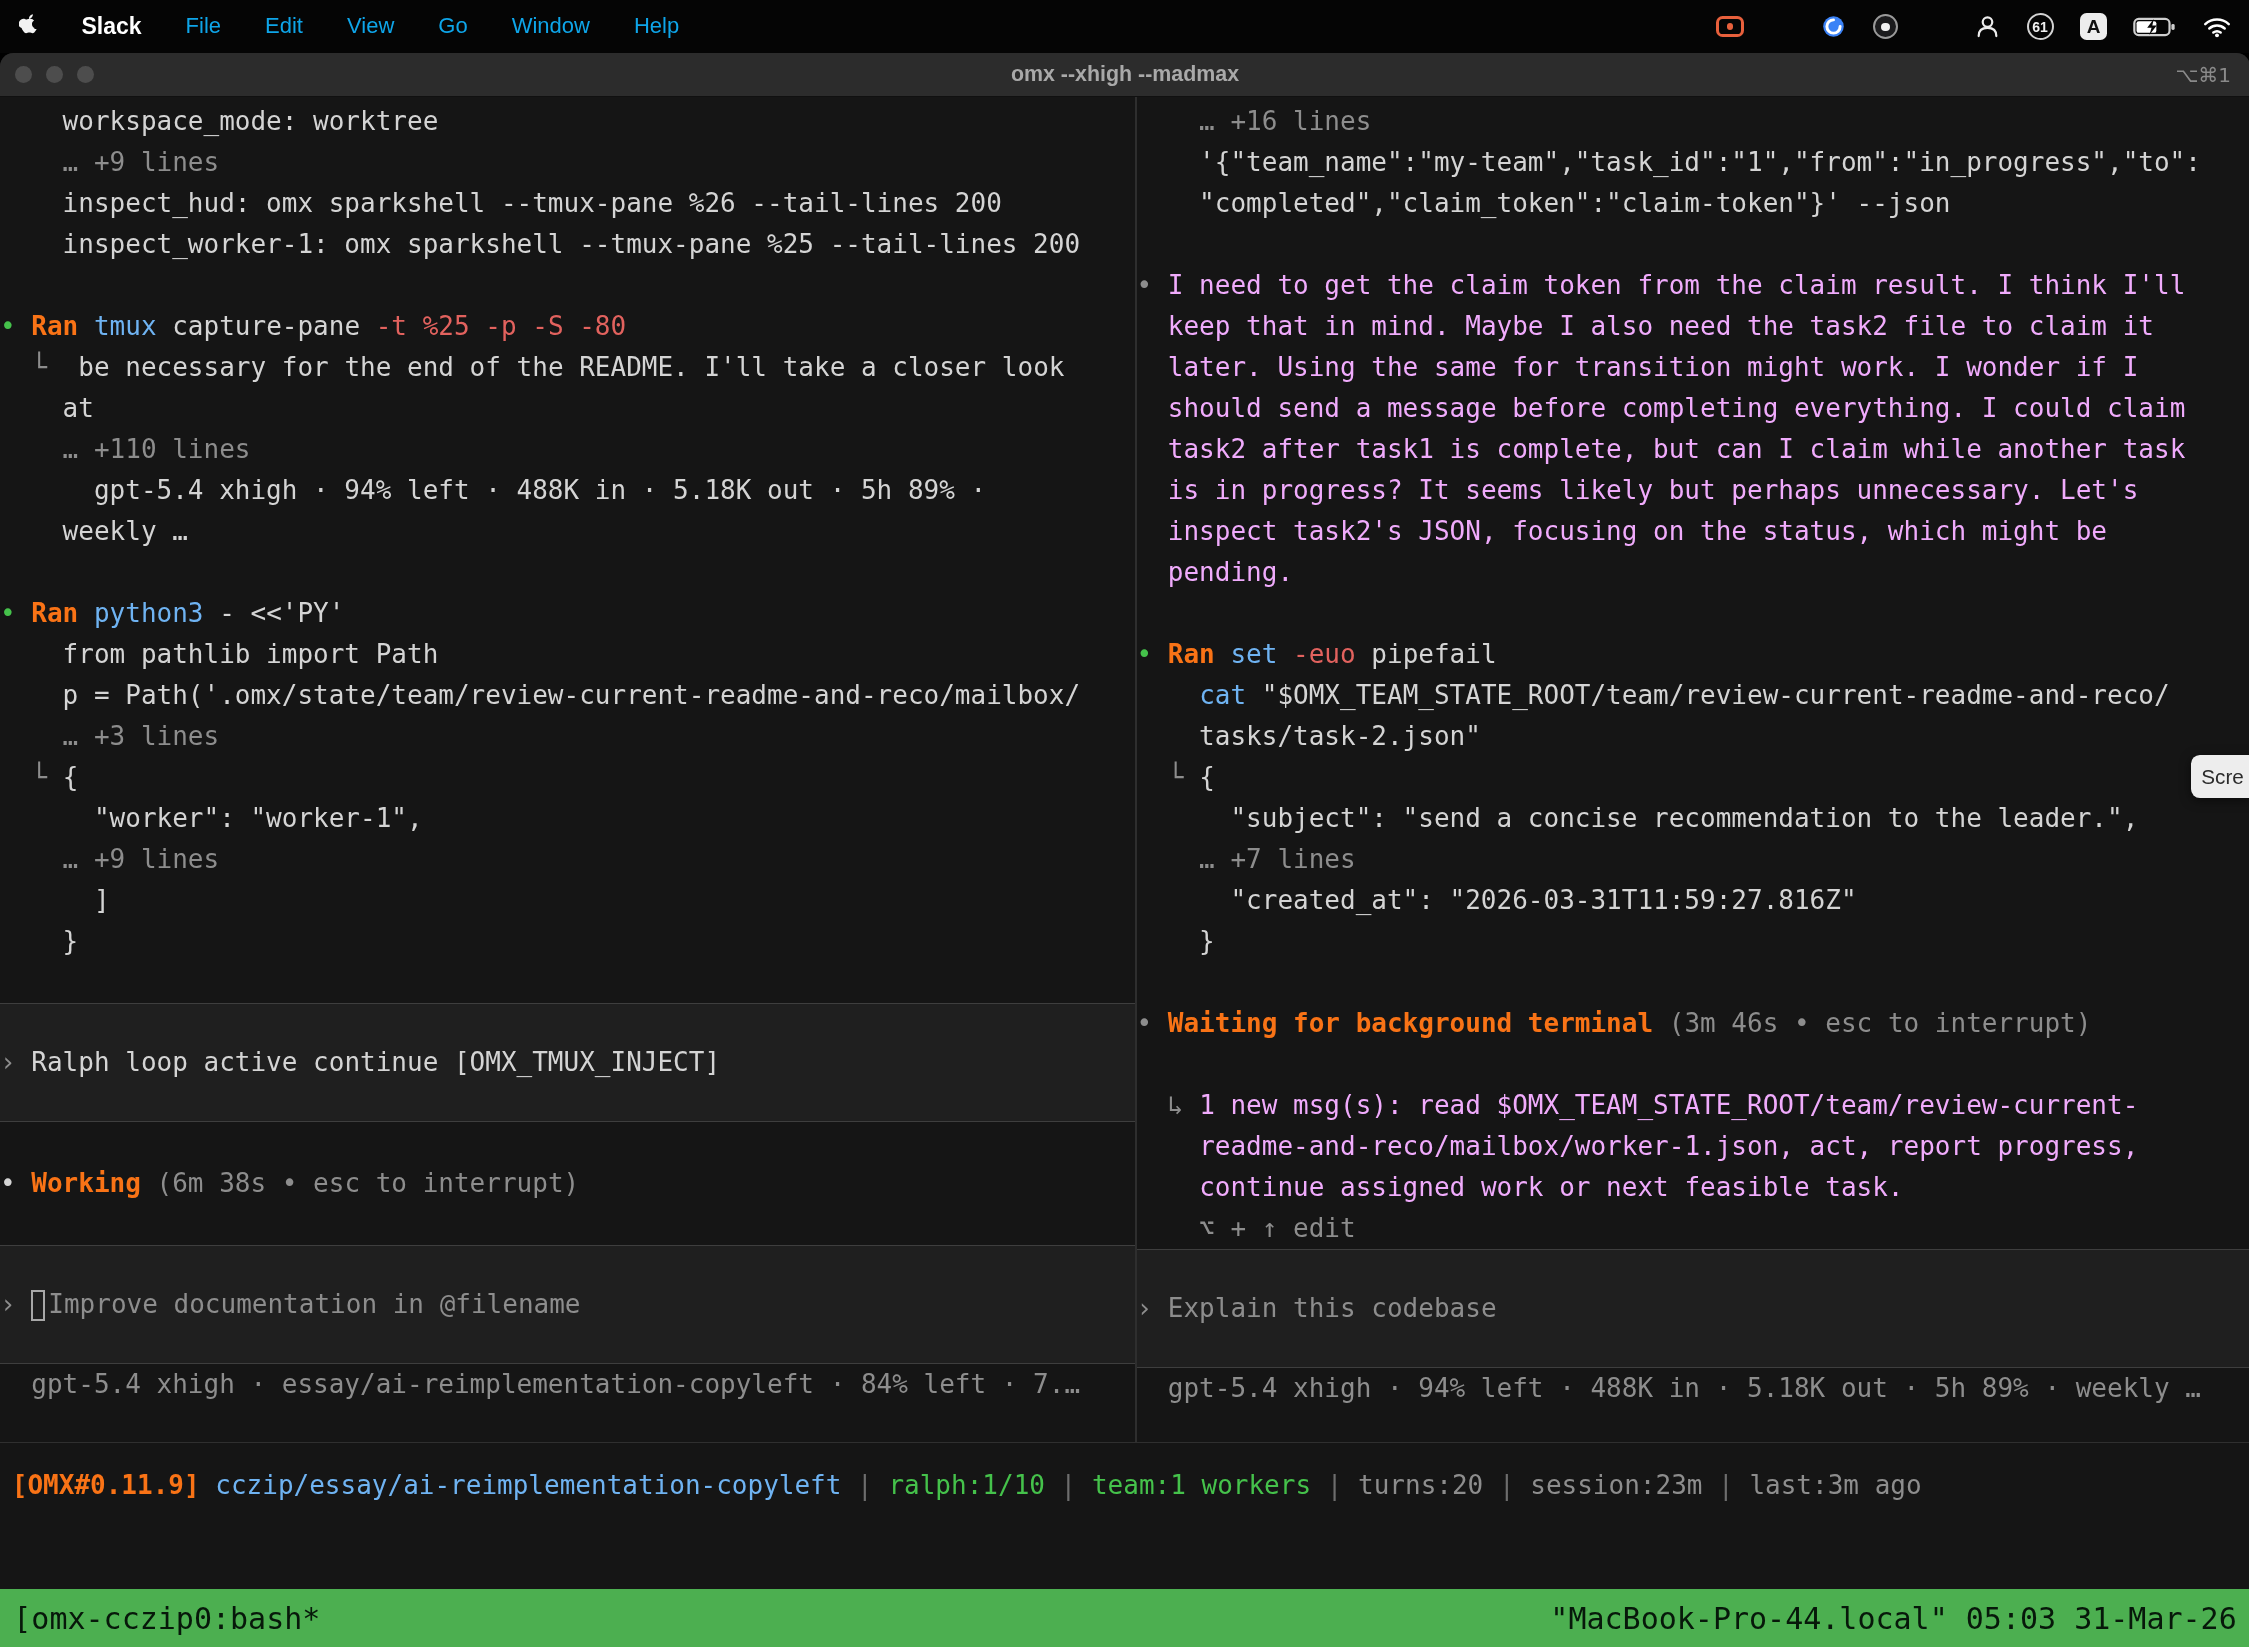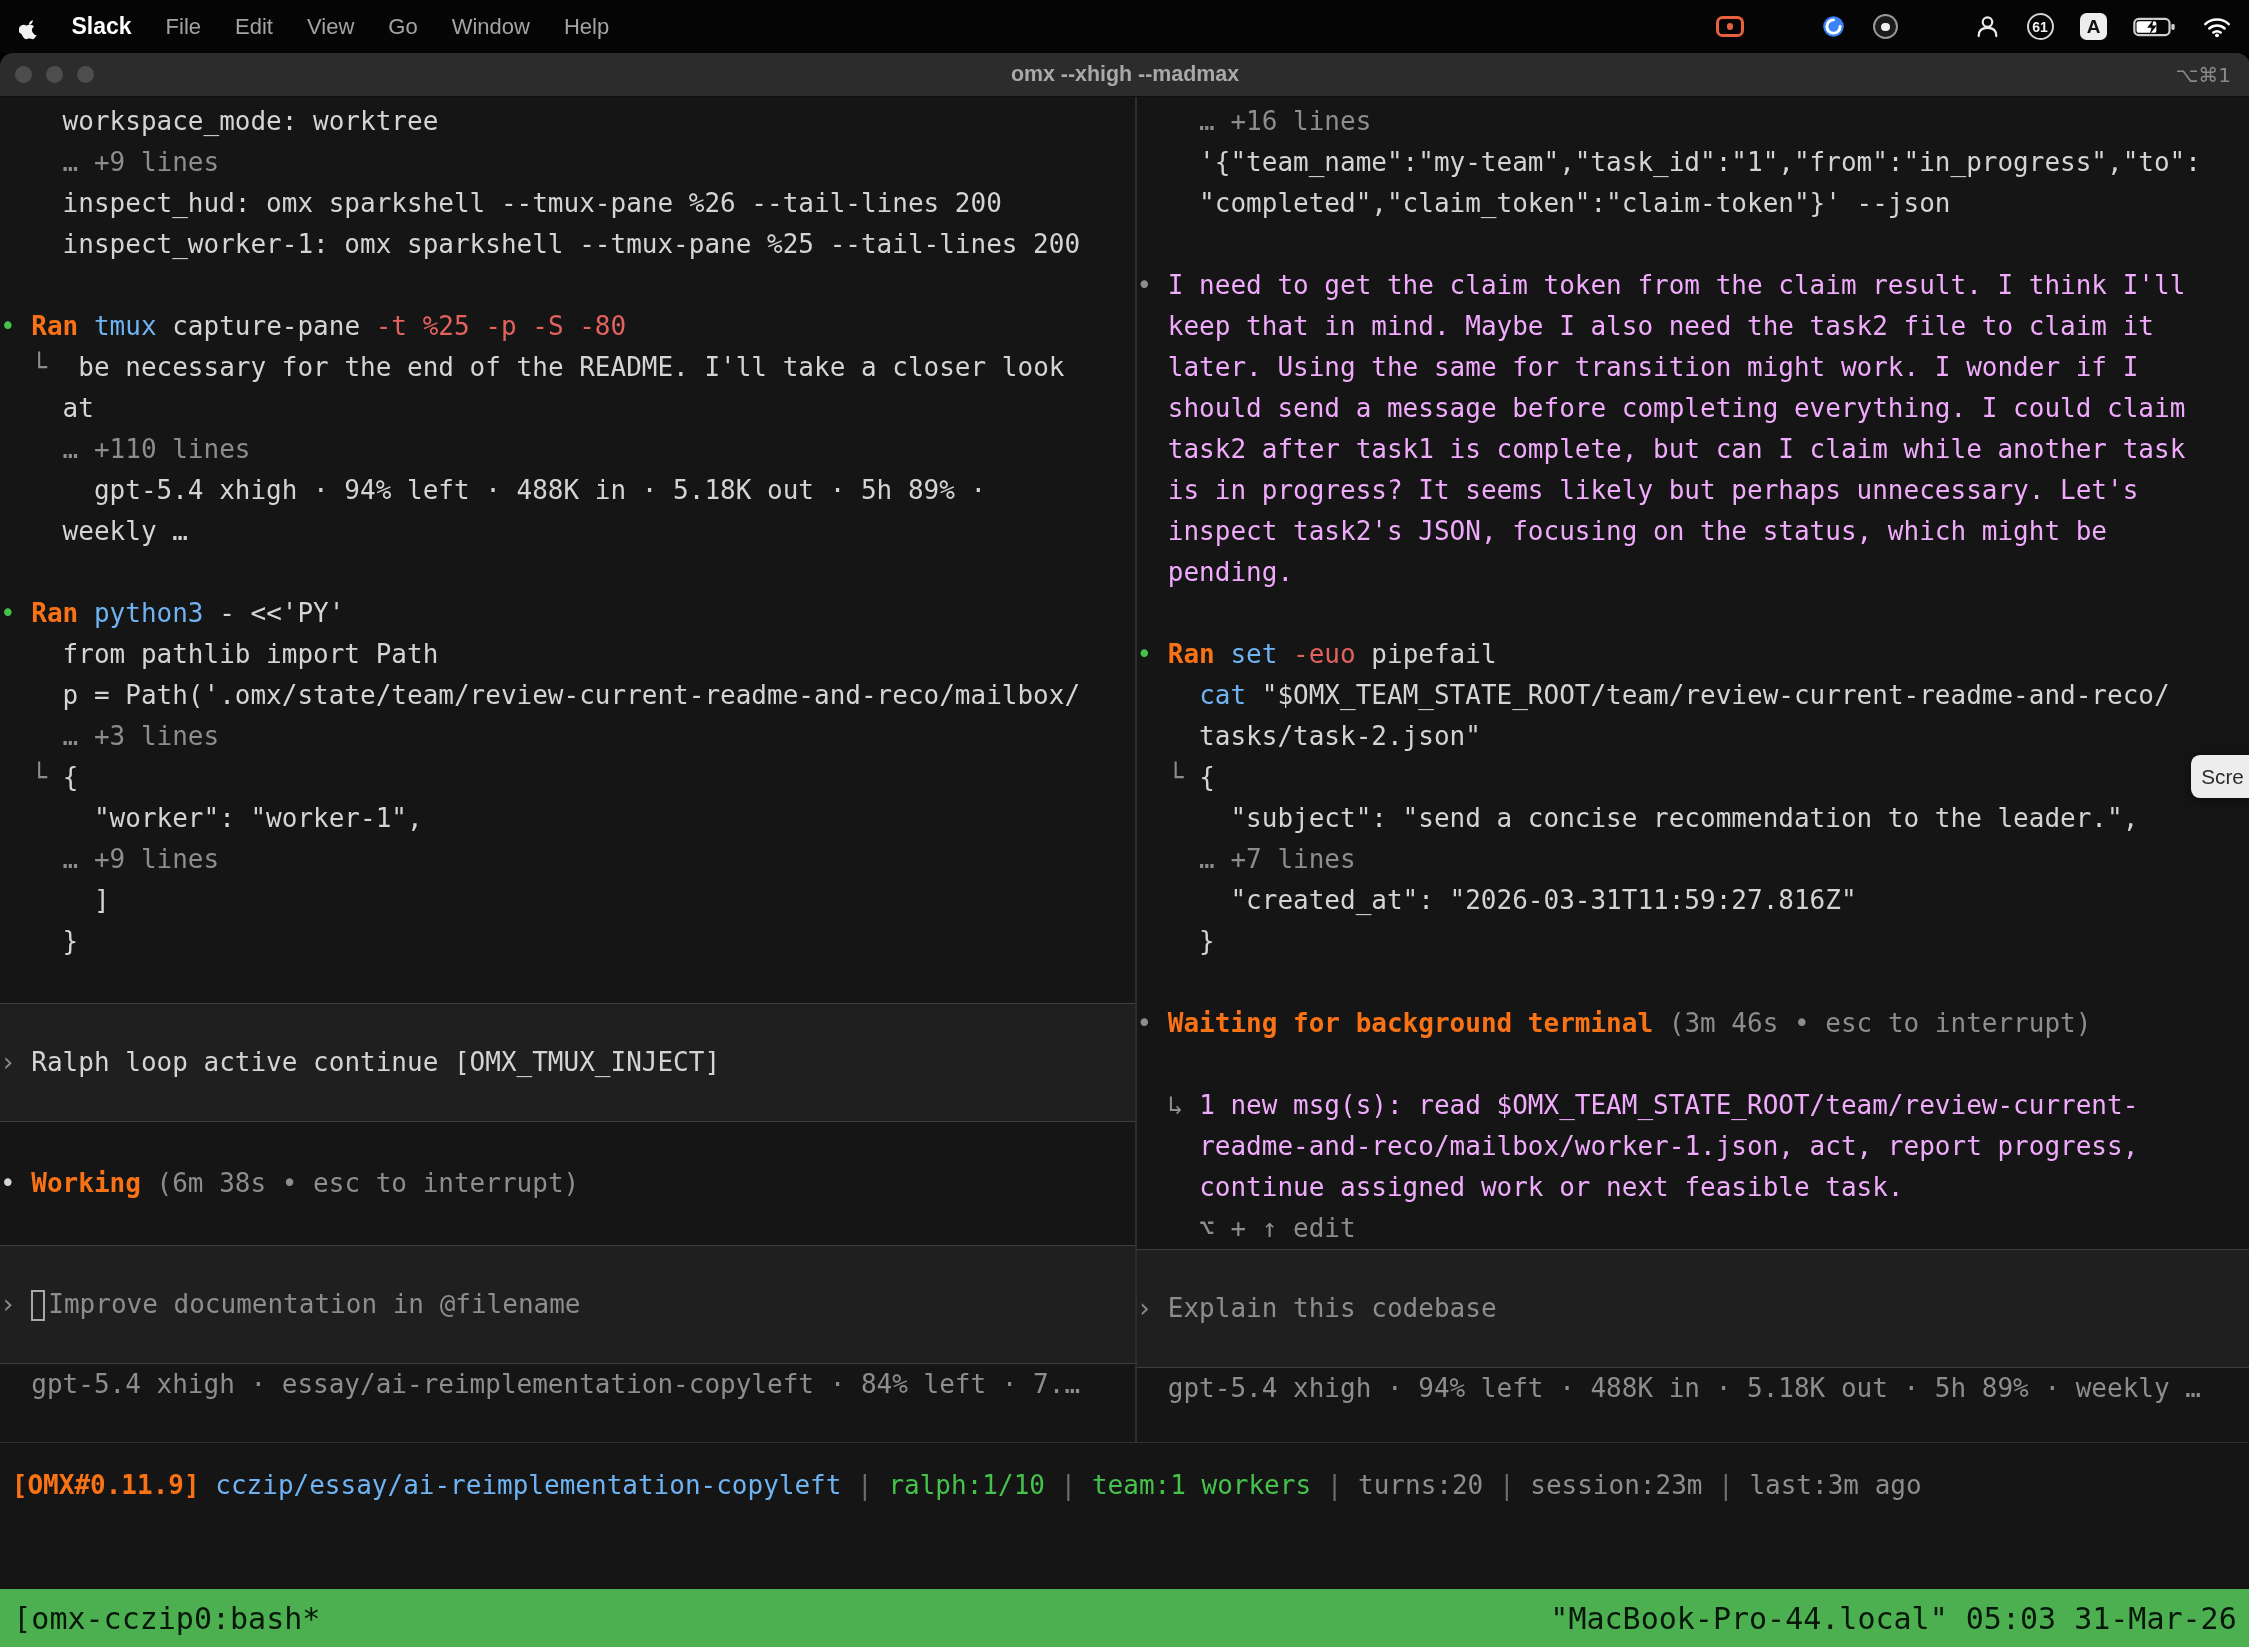--- a/index.html
+++ b/index.html
@@ -3,23 +3,23 @@
 <meta charset="utf-8">
 <style>
   *{margin:0;padding:0;box-sizing:border-box}
   html,body{background:#000}
   .screen{position:relative;width:2250px;height:1648px;background:#000;overflow:hidden;
           font-family:"Liberation Sans",sans-serif}
 
   
   .menubar{height:53px;background:#050505;display:flex;align-items:center;
            justify-content:space-between;padding:0 19px;color:#f2f2f2}
-  .mb-left{display:flex;align-items:flex-end;gap:34px}
+  .mb-left{display:flex;align-items:flex-start;gap:44px}
   .mb-app{font-weight:700;font-size:23px;color:#fff}
-  .mb-item{font-size:22px;color:#a3a3a3}
+  .mb-item{font-size:22px;color:#0ea5e9}
   .mb-right{display:flex;align-items:center;gap:26.6px}
   .ic{display:flex;align-items:center;justify-content:center}
   .rec{width:28px;height:21.4px;border:3px solid #e8603c;border-radius:6.6px}
   .rec-dot{width:6.6px;height:6.6px;border-radius:50%;background:#e8603c}
   .grid9{display:grid;grid-template-columns:repeat(3,5.9px);grid-auto-rows:5.9px;gap:3px}
   .grid9 i{background:#ededed;border-radius:1.5px}
   .disc{width:25px;height:25px;border-radius:50%;background:#1b1b1d;border:2.2px solid #9a9a9a;position:relative}
   .disc::after{content:"";position:absolute;width:8.9px;height:8.9px;background:#f0f0f0;border-radius:50%;top:6.6px;left:6.6px}
   .dots6{display:grid;grid-template-columns:repeat(3,5.2px);grid-auto-rows:5.2px;gap:4.4px}
   .dots6 i{background:#e6e6e6;border-radius:50%}

